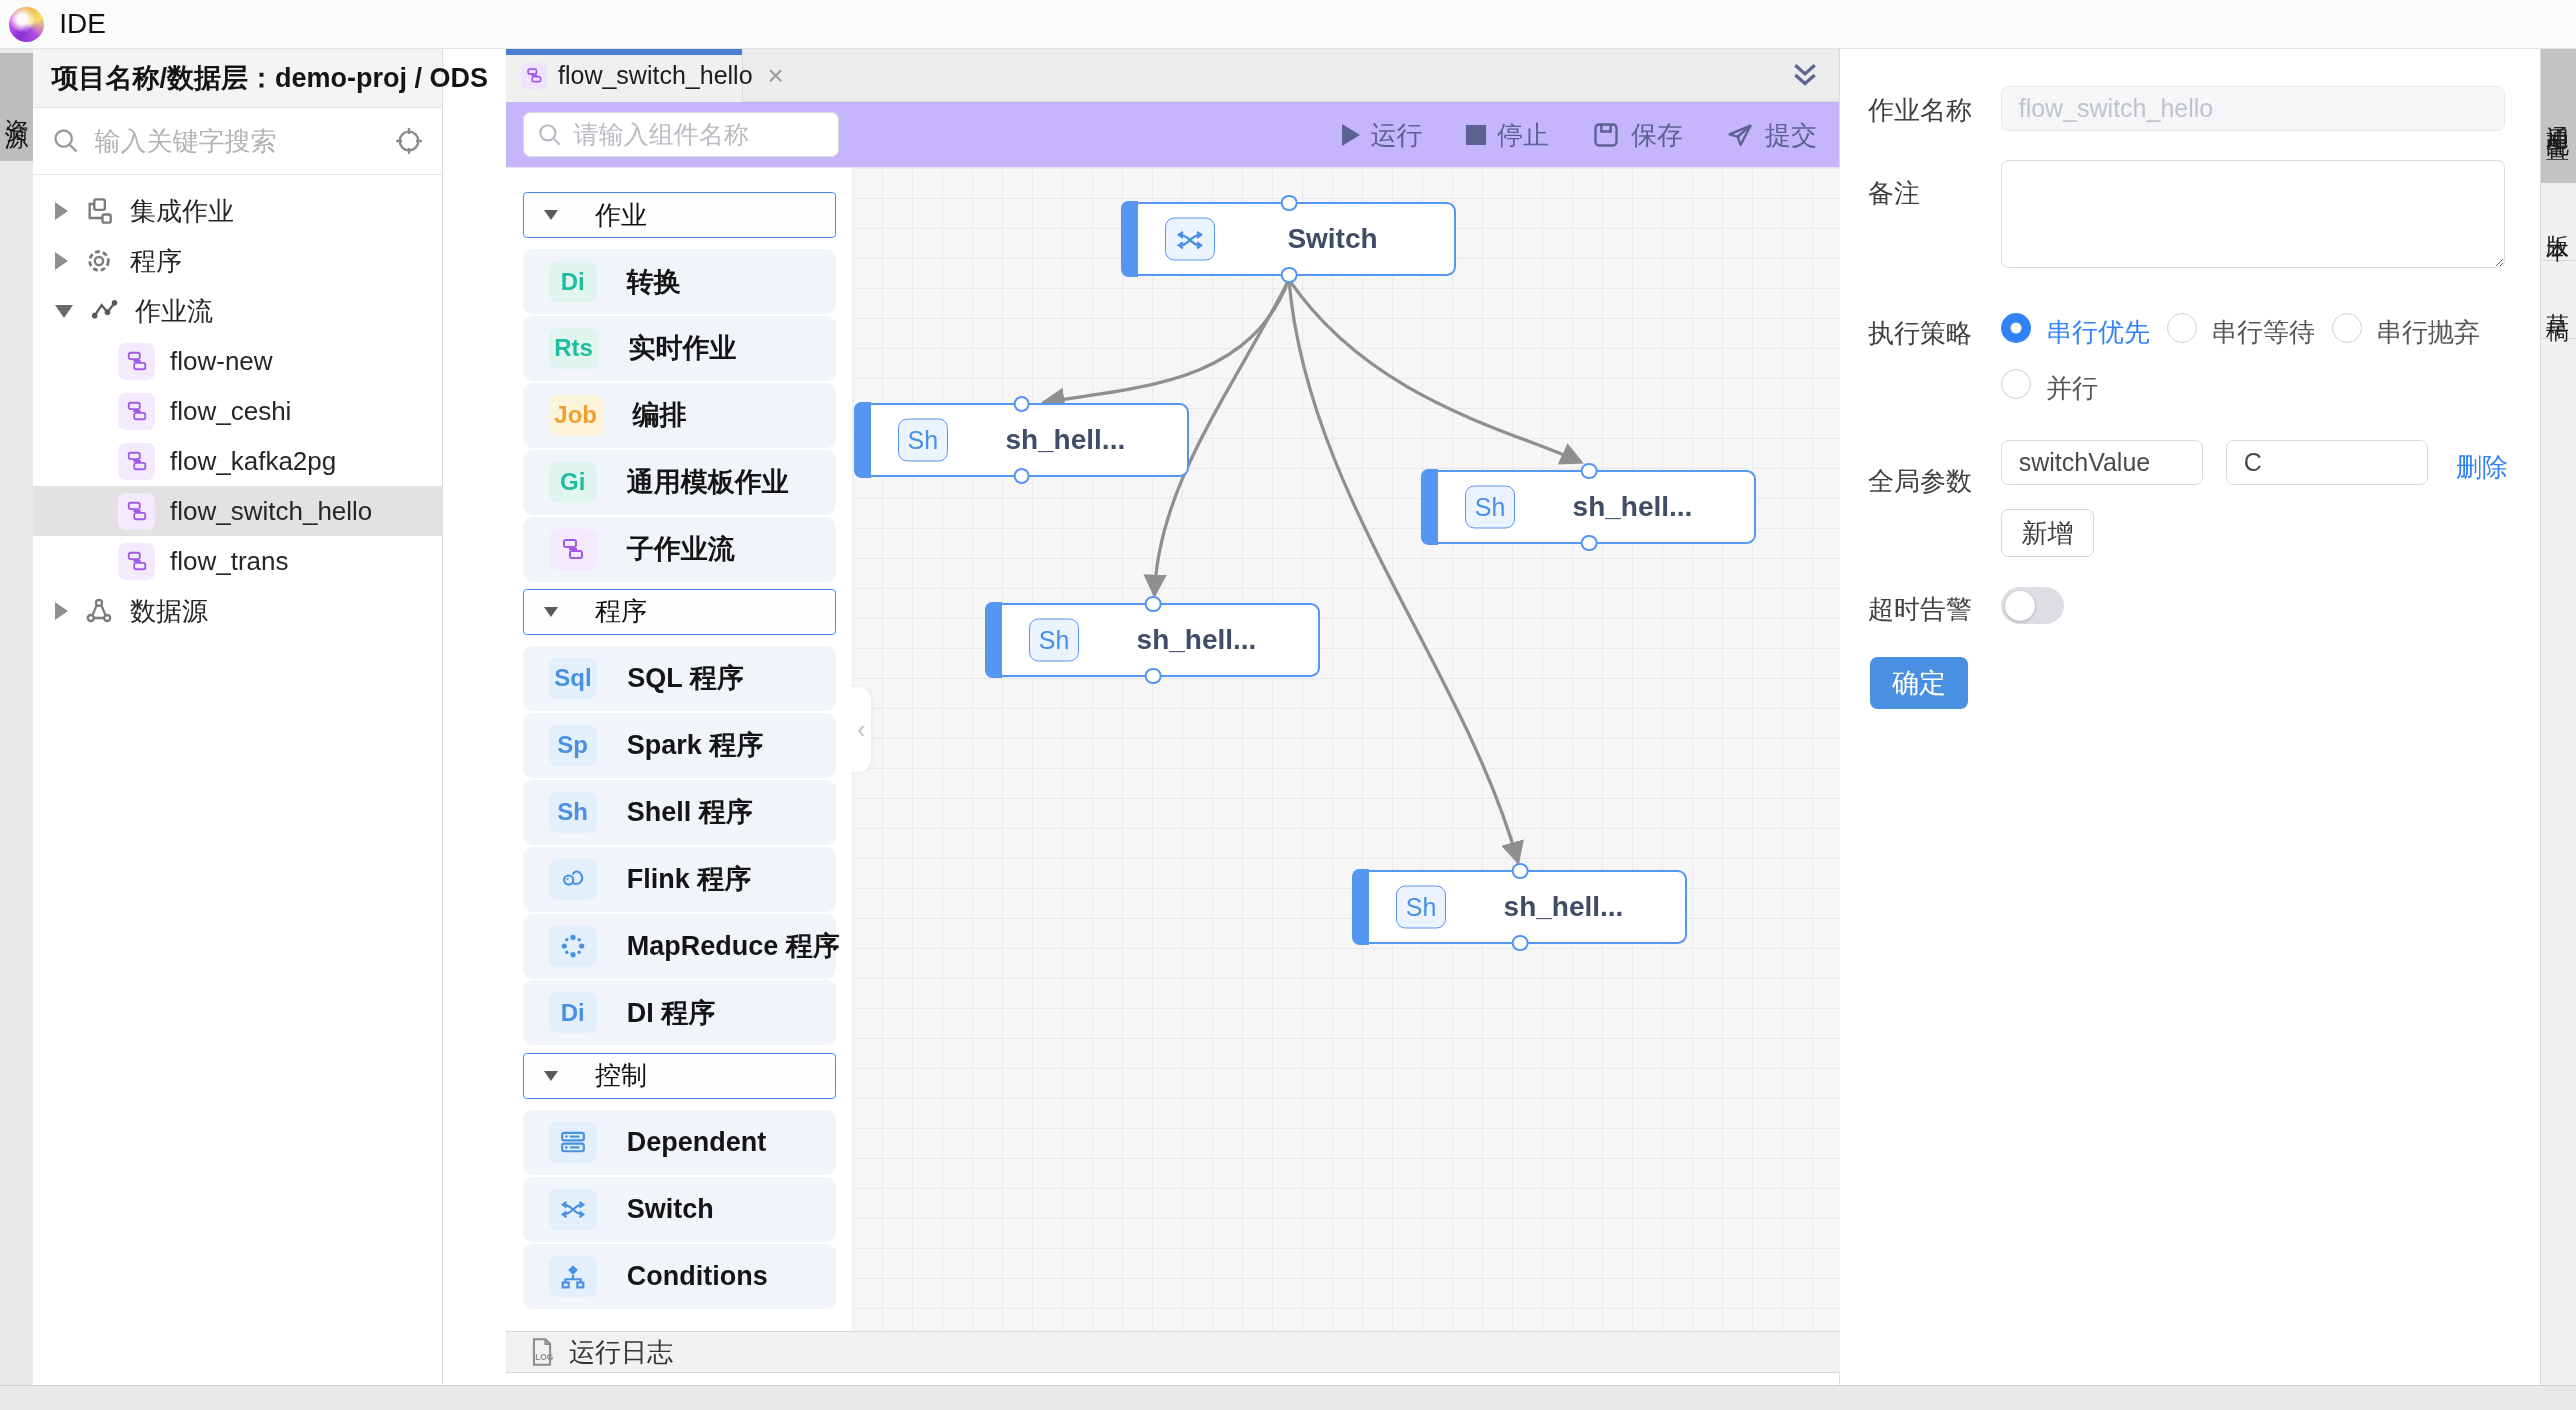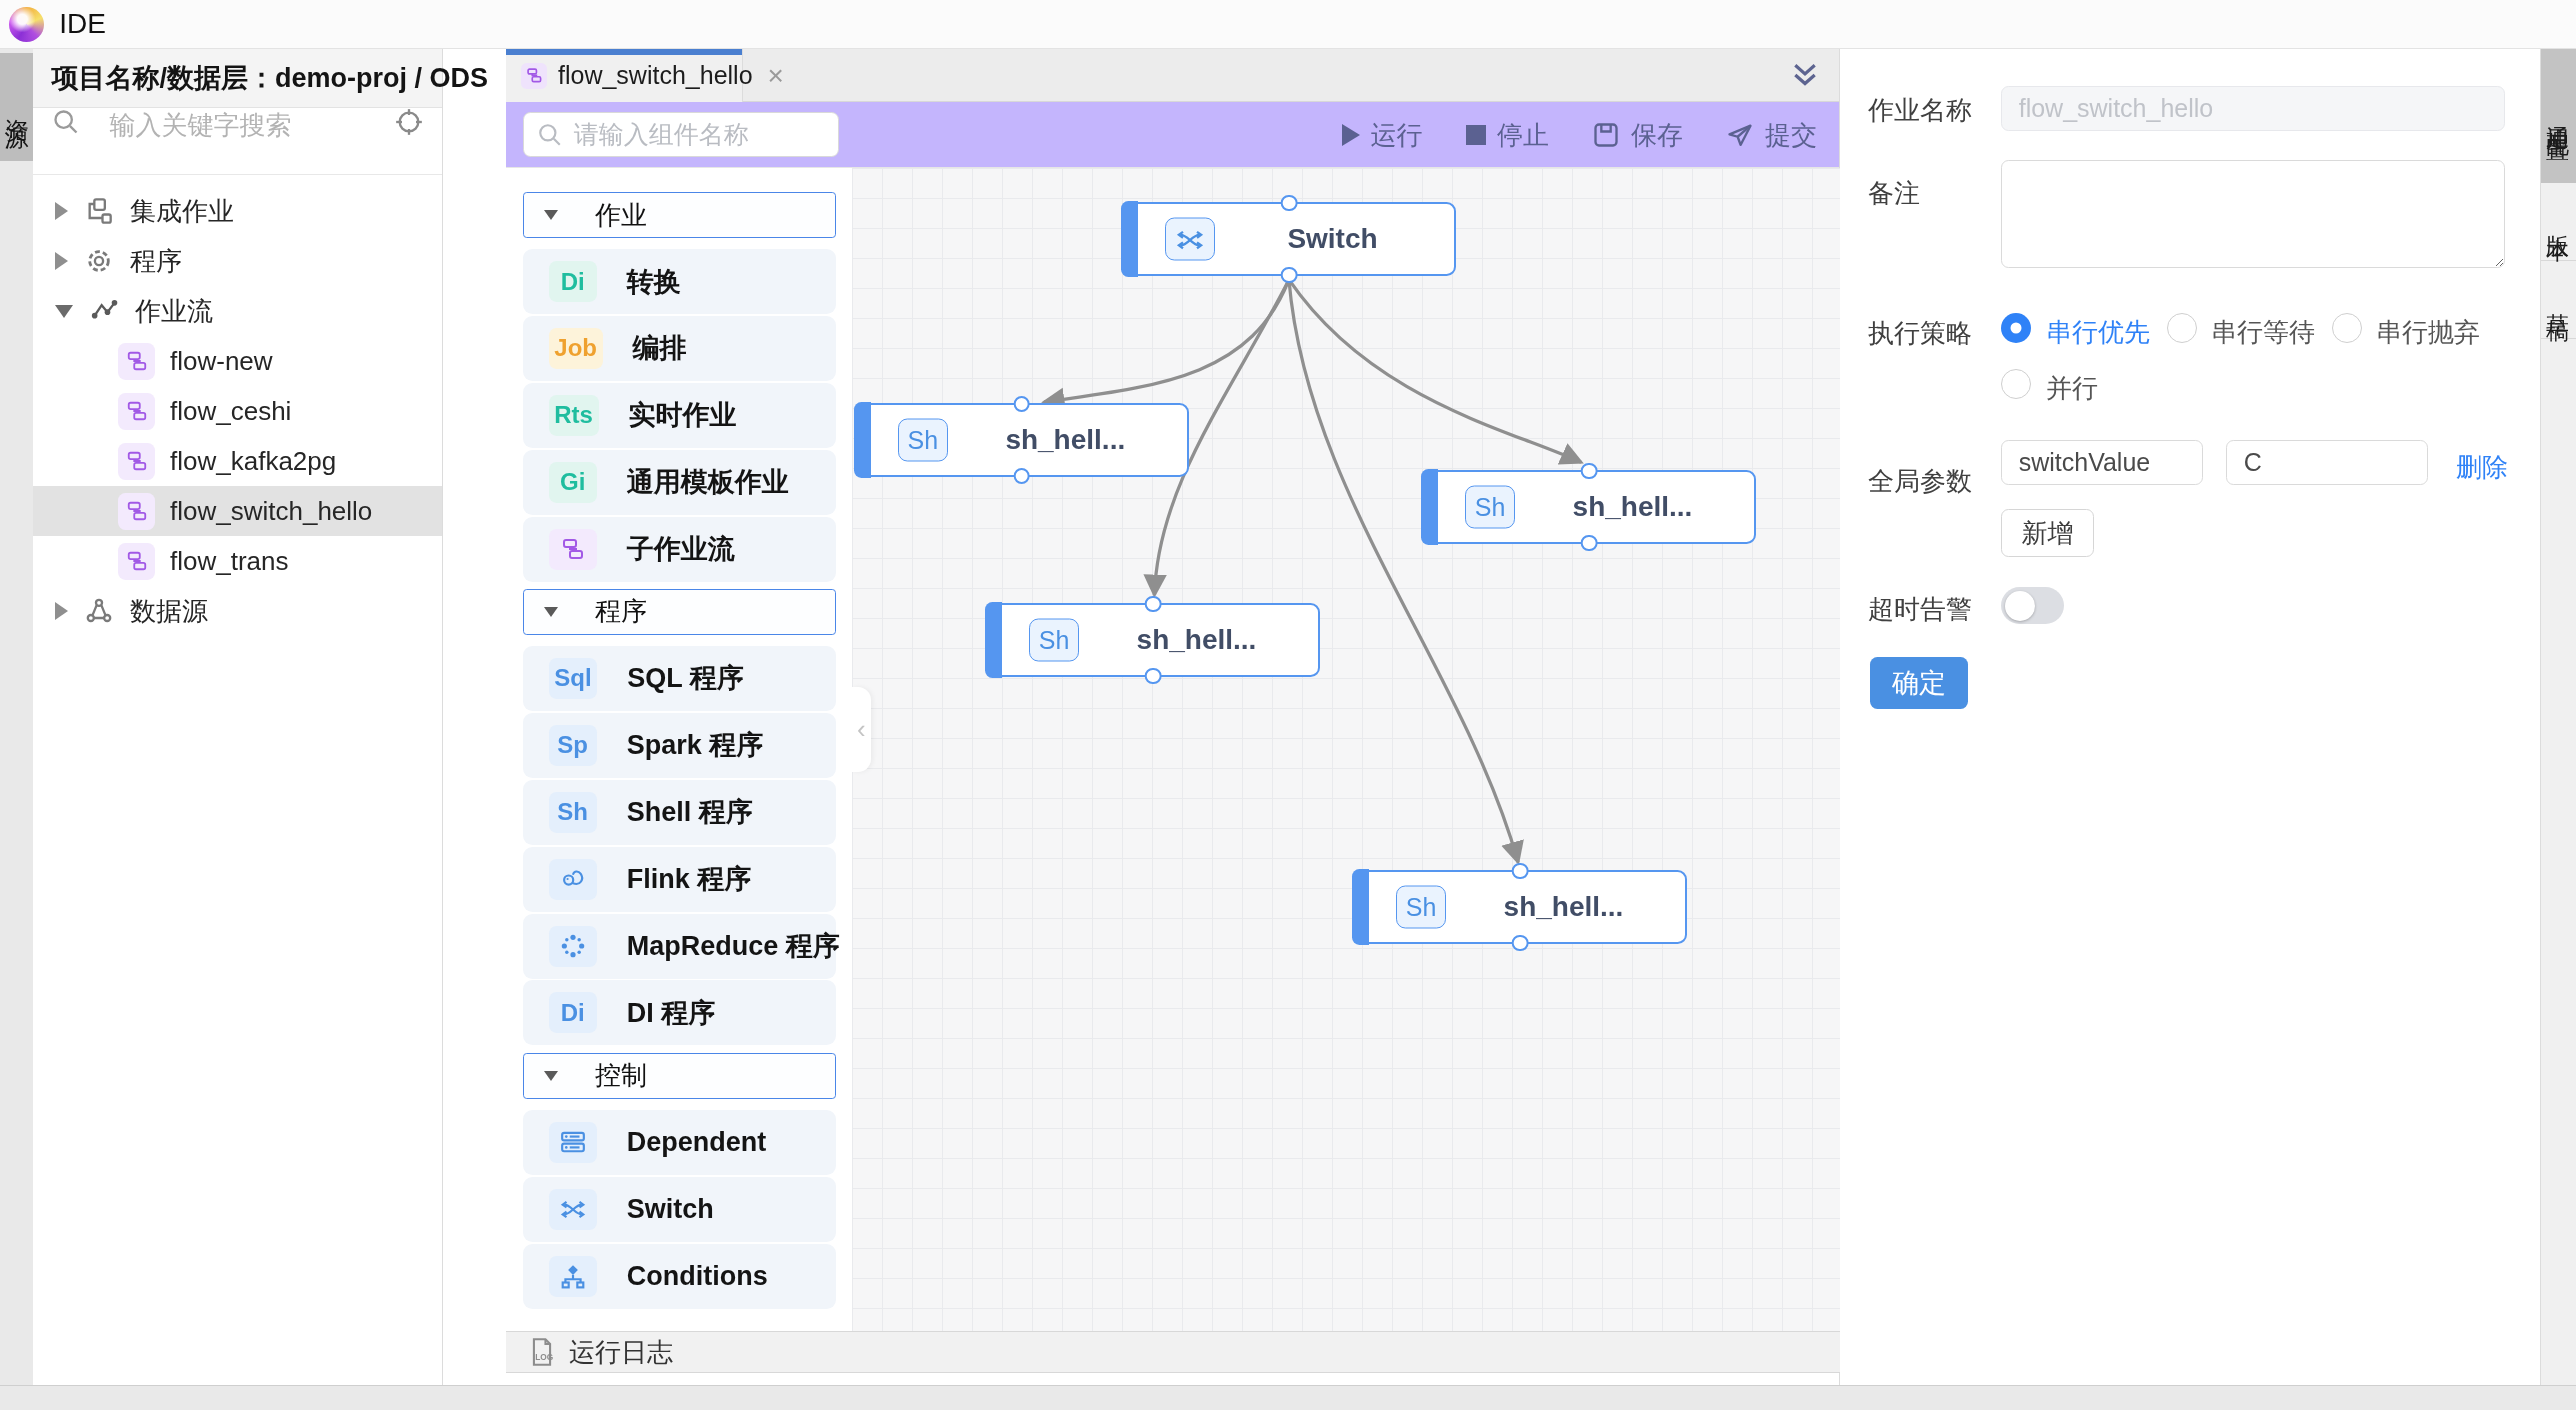--- a/index.html
+++ b/index.html
@@ -19,21 +19,21 @@
   
   .left-strip { position:absolute; left:0; top:49px; width:33px; height:1336px; background:#e9e9e9; }
   .vtab { writing-mode:vertical-rl; text-orientation:upright; display:flex; align-items:center; justify-content:center; }
   .left-strip .vtab { position:absolute; left:0; top:3.7px; width:33px; height:108px; background:#bdbdbd;
     font-size:24px; color:#141414; letter-spacing:7.4px; }
 
   
   .sidebar { position:absolute; left:33px; top:49px; width:410px; height:1336px; background:#fff; border-right:0.9px solid #dcdcdc; }
   .sb-header { height:59px; background:#f4f4f4; border-bottom:0.9px solid #e3e3e3; display:flex; align-items:center;
     padding:0 18.6px; font-size:27px; font-weight:bold; color:#141414; white-space:nowrap; }
-  .sb-search { height:67px; border-bottom:0.9px solid #e8e8e8; display:flex; padding:0 18.6px; background:#fff;gap:15px; }
+  .sb-search { height:67px; border-bottom:0.9px solid #e8e8e8; display:flex; align-items:center; padding:0 18.6px; background:#fff; }
   .sb-search .ph { font-size:26px; color:#b3b3b3; margin-left:15px; flex:1; }
   .tree { padding-top:11px; }
   .tree-row { height:50px; display:flex; align-items:center; font-size:26px; color:#262626; cursor:default; }
   .tree-row.level1 { padding-left:22px; }
   .tree-row.level2 { padding-left:85px; }
   .tree-row.selected { background:#e2e2e2; }
   .caret { width:0; height:0; border-style:solid; margin-right:15px; flex:none; }
   .caret.right { border-width:9.3px 0 9.3px 13px; border-color:transparent transparent transparent #8f8f8f; }
   .caret.down  { border-width:13px 9.3px 0 9.3px; border-color:#6b6b6b transparent transparent transparent; }
   .tree-ico { width:32px; height:32px; margin-right:15px; flex:none; display:flex; align-items:center; justify-content:center; }
@@ -327,26 +327,26 @@
       <div class="palette">
         <div class="psec">
           <span class="scaret"></span>
           <span class="psec-title">作业</span>
         </div>
         <div class="pitem">
           <span class="pbadge teal">Di</span>
           <span class="pitem-label">转换</span>
         </div>
         <div class="pitem">
+          <span class="pbadge teal">Rts</span>
+          <span class="pitem-label">实时作业</span>
+        </div>
+        <div class="pitem">
           <span class="pbadge amber">Job</span>
           <span class="pitem-label">编排</span>
-        </div>
-        <div class="pitem">
-          <span class="pbadge teal">Rts</span>
-          <span class="pitem-label">实时作业</span>
         </div>
         <div class="pitem">
           <span class="pbadge teal">Gi</span>
           <span class="pitem-label">通用模板作业</span>
         </div>
         <div class="pitem">
           <span class="pbadge purple">
               <svg width="24" height="24" viewBox="0 0 24 24">
                 <rect x="3" y="3" width="12" height="7" rx="2" fill="none" stroke="#a259e6" stroke-width="2"></rect>
                 <rect x="9" y="14" width="12" height="7" rx="2" fill="none" stroke="#a259e6" stroke-width="2"></rect>

